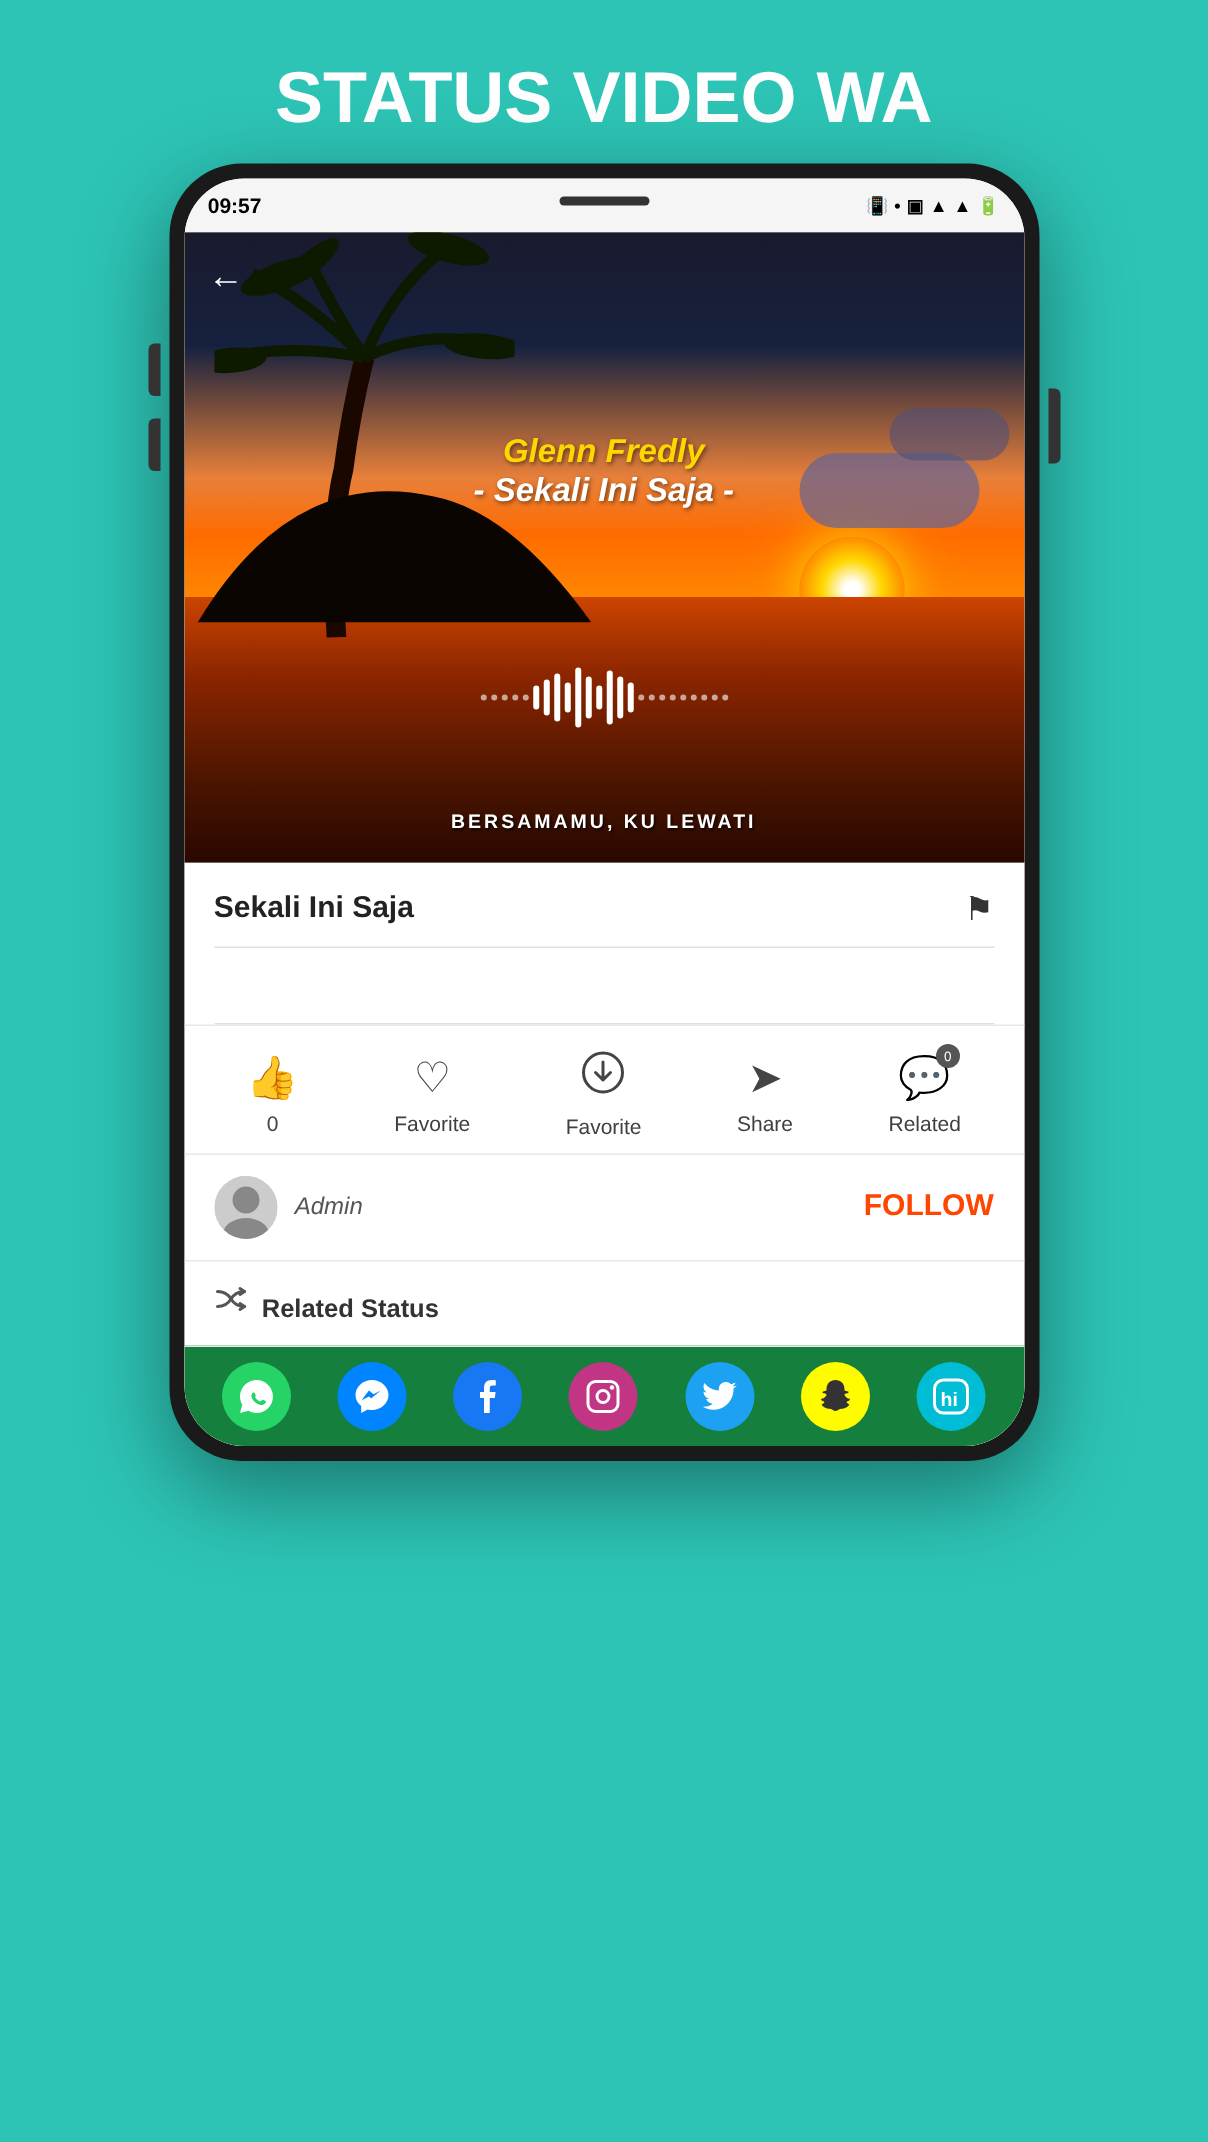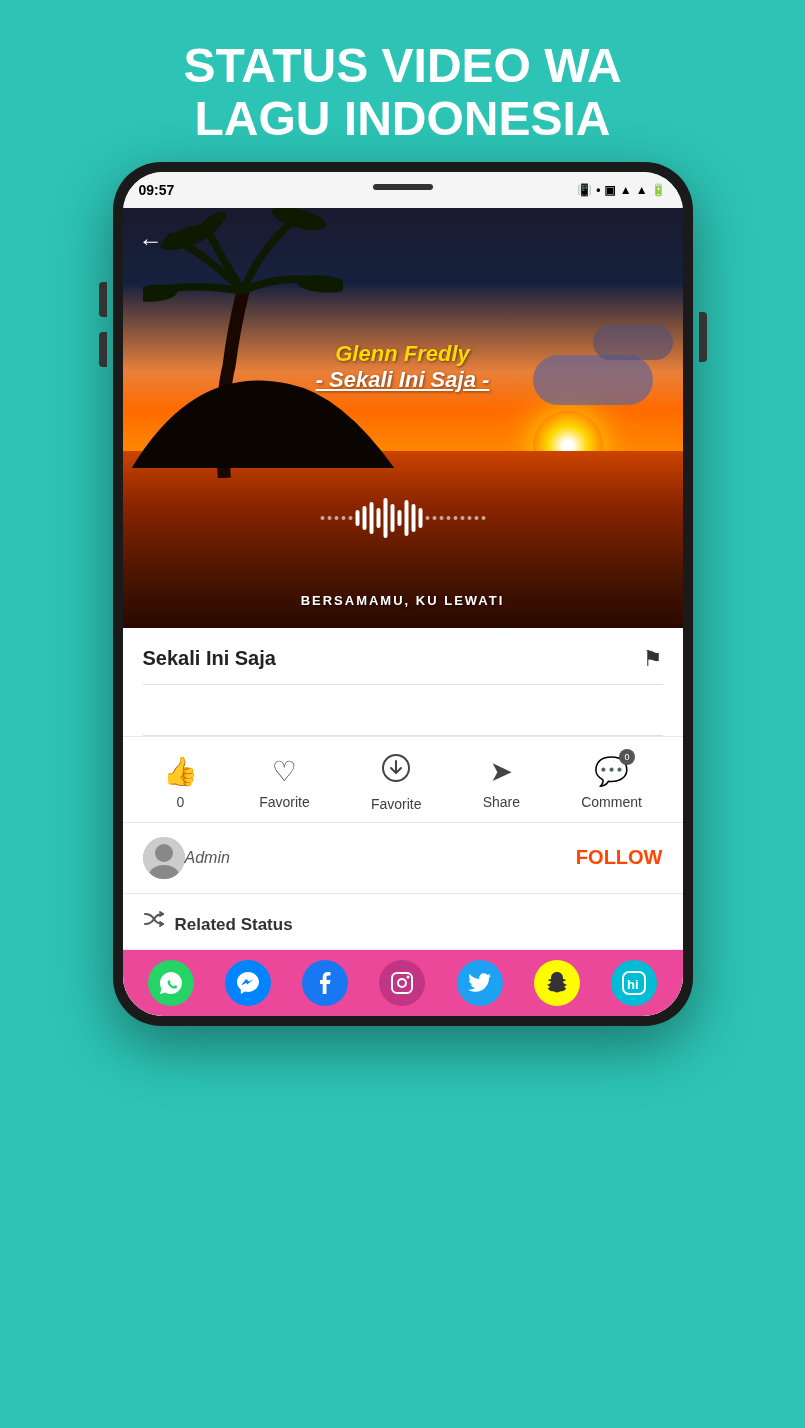--- a/index.html
+++ b/index.html
@@ -111,21 +111,20 @@
       font-weight: bold;
       text-shadow: 1px 1px 3px rgba(0,0,0,0.5);
     }
 
     .song-title {
       color: white;
       font-size: 22px;
       font-style: italic;
       font-weight: bold;
       text-shadow: 1px 1px 3px rgba(0,0,0,0.5);
-      text-decoration: underline;
     }
 
     .waveform {
       position: absolute;
       bottom: 90px;
       left: 50%;
       transform: translateX(-50%);
       display: flex;
       align-items: center;
       gap: 3px;
@@ -248,20 +247,21 @@
       display: flex;
       align-items: center;
       justify-content: space-between;
       padding: 14px 20px;
       border-top: 1px solid #e8e8e8;
     }
 
     .admin-left {
       display: flex;
       align-items: center;
+      gap: 12px;
     }
 
     .avatar {
       width: 42px;
       height: 42px;
       border-radius: 50%;
       background: #ccc;
       display: flex;
       align-items: center;
       justify-content: center;
@@ -300,21 +300,21 @@
       font-weight: bold;
       color: #333;
     }
 
     
     .social-bar {
       display: flex;
       justify-content: space-around;
       align-items: center;
       padding: 10px 10px;
-      background: #ec4899;
+      background: #15803d;
       border-top: 1px solid #e8e8e8;
     }
 
     .social-icon {
       width: 46px;
       height: 46px;
       border-radius: 50%;
       display: flex;
       align-items: center;
       justify-content: center;
@@ -416,21 +416,20 @@
       height: 35px;
       background: rgba(80,80,120,0.6);
       border-radius: 18px;
     }
   </style>
 </head>
 <body>
 
 <h1 class="page-title">
   <span>STATUS VIDEO WA</span><br>
-  <span>LAGU INDONESIA</span>
 </h1>
 
 <div class="phone-wrapper">
   <div class="phone-speaker"></div>
   <div class="phone-btn-vol"></div>
   <div class="phone-btn-vol2"></div>
   <div class="phone-btn-power"></div>
 
   <div class="phone-inner">
 
@@ -548,21 +547,21 @@
         <div class="action-item">
           <span class="action-icon">➤</span>
           <span class="action-label">Share</span>
         </div>
 
         <div class="action-item">
           <div class="comment-badge">
             <span class="action-icon">💬</span>
             <span class="badge">0</span>
           </div>
-          <span class="action-label">Comment</span>
+          <span class="action-label">Related</span>
         </div>
 
       </div>
 
       <div class="admin-row">
         <div class="admin-left">
           <div class="avatar">
             <svg width="42" height="42" viewBox="0 0 42 42" xmlns="http://www.w3.org/2000/svg">
               <rect width="42" height="42" fill="#ccc"></rect>
               <circle cx="21" cy="16" r="9" fill="#888"></circle>

